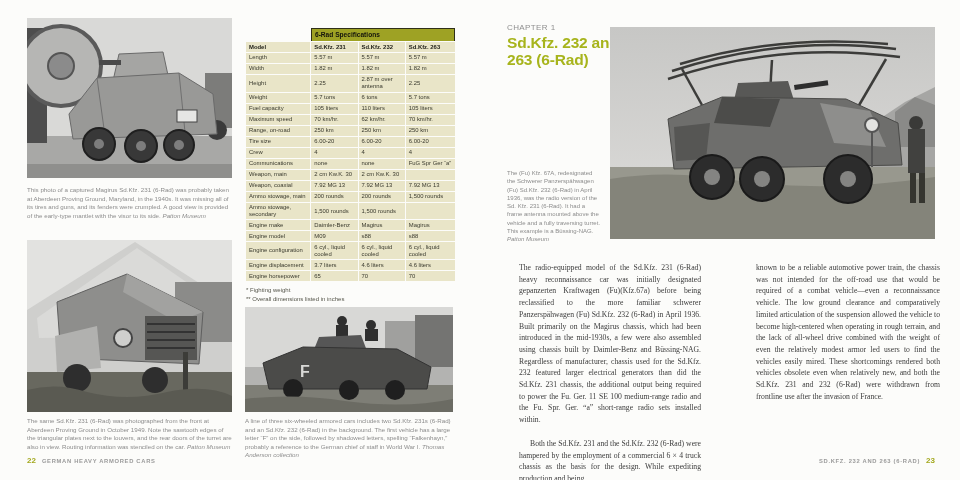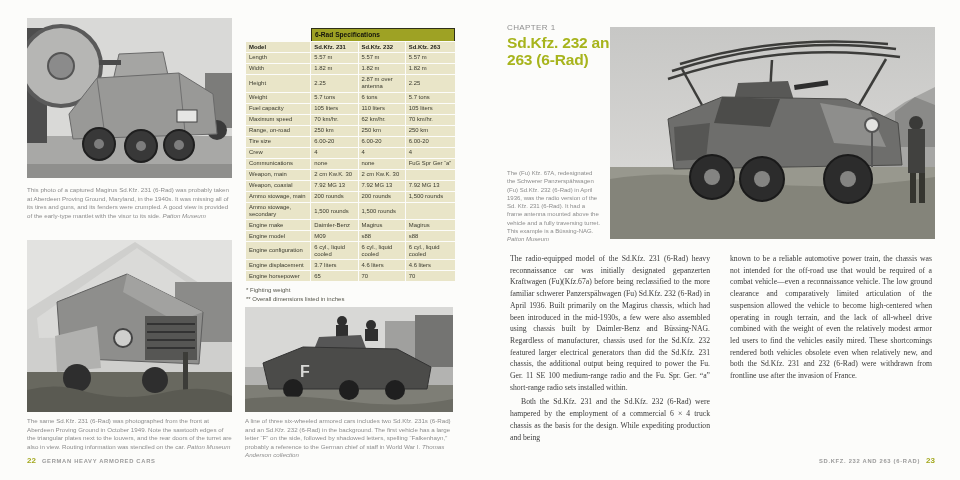--- a/index.html
+++ b/index.html
@@ -42,24 +42,24 @@
   .chapter-title{
     font-size:15.5px;font-weight:bold;color:#a7b41c;line-height:1.12;
     letter-spacing:-.2px;margin:0;
   }
   .side-caption{left:507px;top:169px;width:94px;font-size:6px;}
   .body-col{
     position:absolute;top:250px;width:206px;
     font-family:"Liberation Serif",serif;font-size:7.7px;line-height:1.52;
     text-align:justify;color:#3b3b3b;hyphens:auto;
   }
-  .body-col p{margin:3px;}
+  .body-col p{margin:12px;}
   .body-col p + p{text-indent:11px;}
   #body-col-1{left:507px;}
-  #body-col-2{left:727px;width:208px;}
+  #body-col-2{left:744px;width:208px;}
 
   
   .footer{position:absolute;top:456px;display:flex;align-items:baseline;gap:6px;}
   .footer-left{left:27px;}
   .footer-right{right:25px;text-align:center;}
   .page-num{font-size:8px;font-weight:bold;color:#a3a81e;}
   .footer-label{font-size:5.8px;letter-spacing:.7px;color:#9a9a9a;font-weight:bold;}
 </style>
 </head>
 <body>

